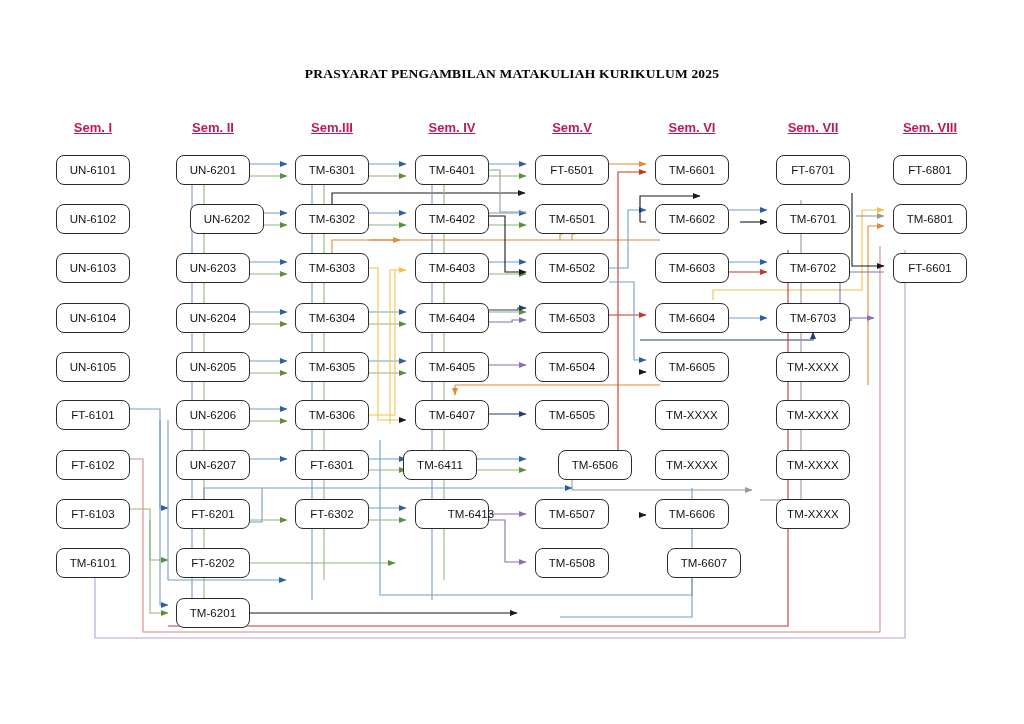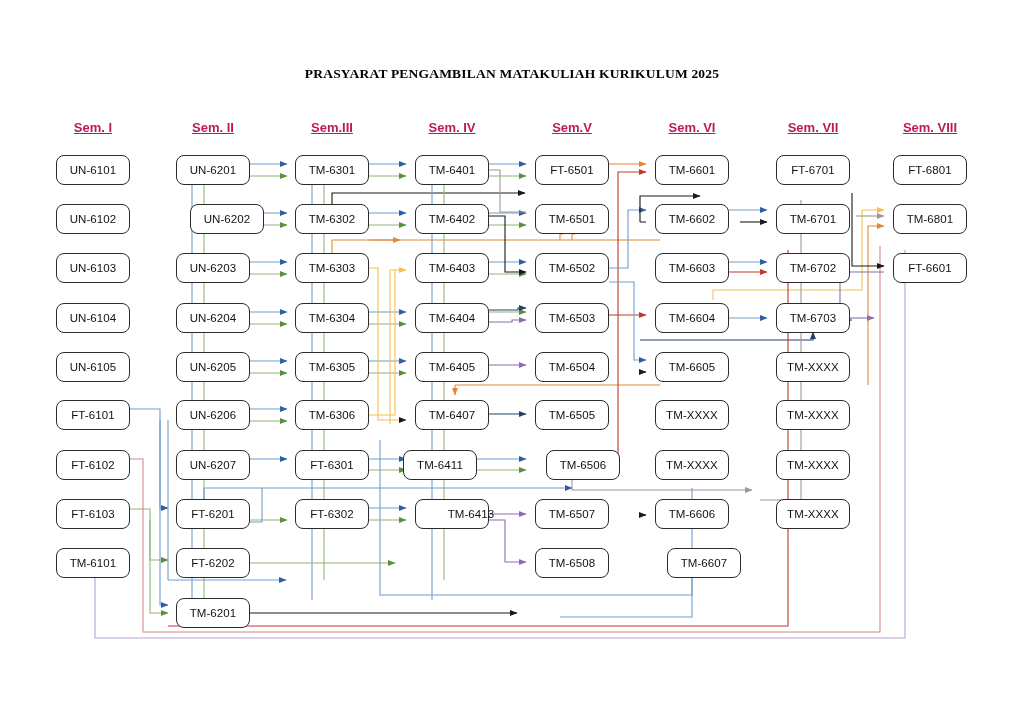--- a/index.html
+++ b/index.html
@@ -275,21 +275,21 @@
       <div class="node" style="left: 415px; top: 352px;">TM-6405</div>
       <div class="node" style="left: 415px; top: 400px;">TM-6407</div>
       <div class="node" style="left: 403px; top: 450px;">TM-6411</div>
       <div class="node" style="left: 415px; top: 499px; padding-left: 38px;">TM-6413</div>
       <div class="node" style="left: 535px; top: 155px;">FT-6501</div>
       <div class="node" style="left: 535px; top: 204px;">TM-6501</div>
       <div class="node" style="left: 535px; top: 253px;">TM-6502</div>
       <div class="node" style="left: 535px; top: 303px;">TM-6503</div>
       <div class="node" style="left: 535px; top: 352px;">TM-6504</div>
       <div class="node" style="left: 535px; top: 400px;">TM-6505</div>
-      <div class="node" style="left: 546px; top: 450px;">TM-6506</div>
+      <div class="node" style="left: 558px; top: 450px;">TM-6506</div>
       <div class="node" style="left: 535px; top: 499px;">TM-6507</div>
       <div class="node" style="left: 535px; top: 548px;">TM-6508</div>
       <div class="node" style="left: 655px; top: 155px;">TM-6601</div>
       <div class="node" style="left: 655px; top: 204px;">TM-6602</div>
       <div class="node" style="left: 655px; top: 253px;">TM-6603</div>
       <div class="node" style="left: 655px; top: 303px;">TM-6604</div>
       <div class="node" style="left: 655px; top: 352px;">TM-6605</div>
       <div class="node" style="left: 655px; top: 400px;">TM-XXXX</div>
       <div class="node" style="left: 655px; top: 450px;">TM-XXXX</div>
       <div class="node" style="left: 655px; top: 499px;">TM-6606</div>

